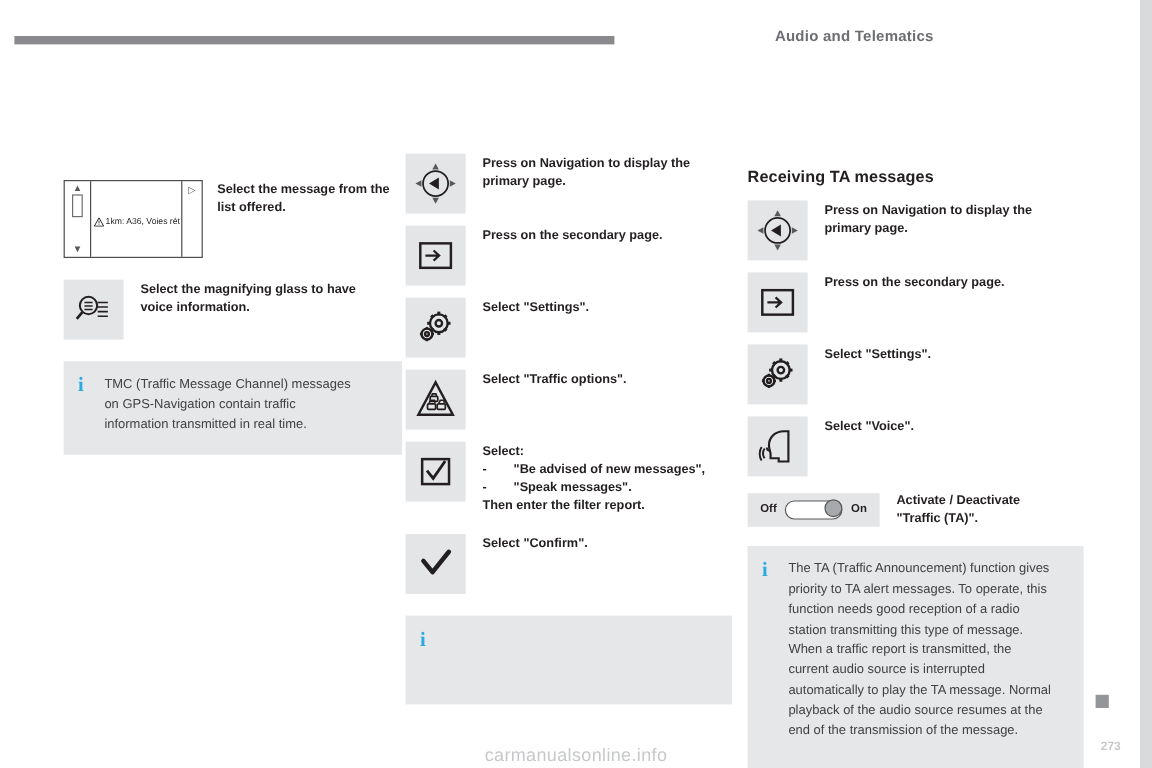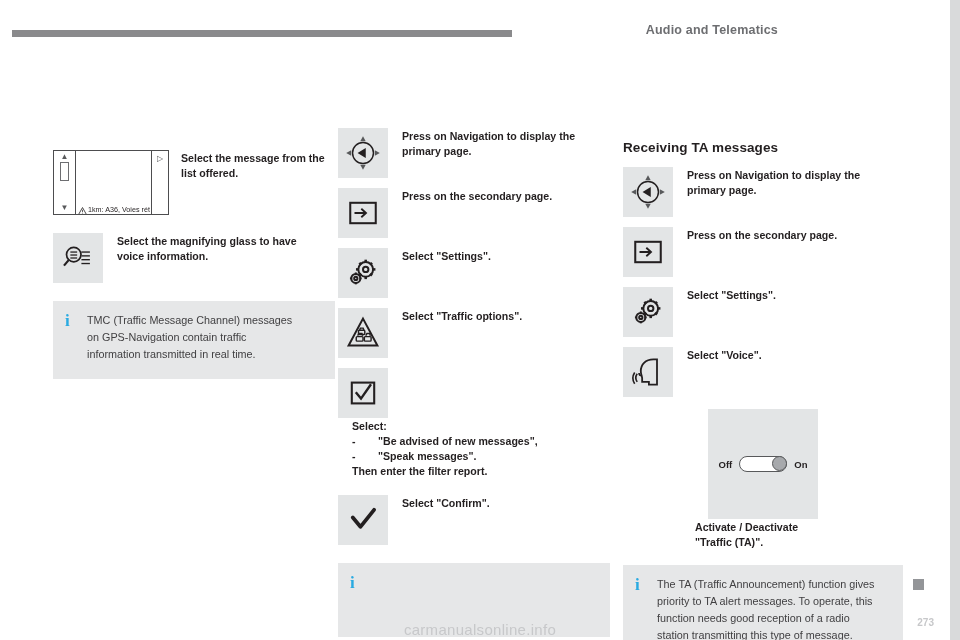--- a/index.html
+++ b/index.html
@@ -109,21 +109,21 @@
     box-sizing:border-box;
   }
   .nav-tri{font-size:8px;color:#58595b;line-height:1;}
   .nav-bar{
     width:7px;height:17px;
     border:1px solid #6d6e71;
     margin:1px 0 auto 0;
   }
   .nav-body{
     flex:1;
-    display:flex;align-items:flex-end;
+    display:flex;align-items:center;
     padding:3px 2px 0 2px;
     font-size:7.2px;
     color:#231f20;
     white-space:nowrap;
     overflow:hidden;
   }
   .nav-right{
     width:17px;
     border-left:1px solid #4d4d4f;
     display:flex;align-items:flex-start;justify-content:center;
@@ -307,21 +307,21 @@
             <rect x="15" y="17" width="7" height="4.6" rx="1"></rect>
             <path d="M14 23 L15.4 20.6 L18.8 20.6 L19.6 23"></path>
             <path d="M23 23 L24.4 20.6 L27.4 20.6 L28.2 23"></path>
             <path d="M16.2 16.6 L17.2 14.6 L20.2 14.6 L21 16.6"></path>
           </g>
         </svg>
       </div>
       <div class="rowtext" style="width:185px;">Select "Traffic options".</div>
     </div>
 
-    <div class="row" style="margin-bottom:16px;flex-direction:column;">
+    <div class="row" style="margin-bottom:16px;">
       <div class="thumb">
         <svg viewBox="0 0 40 40" width="32" height="32">
           <rect x="6" y="7" width="28" height="26" fill="none" stroke="#231f20" stroke-width="2.6"></rect>
           <path d="M11 19 L17.5 27 L30 9" fill="none" stroke="#231f20" stroke-width="3"></path>
         </svg>
       </div>
       <div class="rowtext" style="width:195px;">
         <div class="sub">Select:</div>
         <div class="sub"><span class="dash">-</span><span>"Be advised of new messages",</span></div>
         <div class="sub"><span class="dash">-</span><span>"Speak messages".</span></div>
@@ -405,21 +405,21 @@
           <path d="M13.5 24 C11 24 10 22.5 10 21" fill="none" stroke="#231f20" stroke-width="1.8"></path>
           <g fill="none" stroke="#231f20" stroke-width="1.8">
             <path d="M8 22 C6.2 24.6 6.2 28.4 8 31"></path>
             <path d="M5.2 20.5 C2.8 24.2 2.8 29.4 5.2 33"></path>
           </g>
         </svg>
       </div>
       <div class="rowtext" style="width:190px;">Select "Voice".</div>
     </div>
 
-    <div class="row" style="margin-bottom:15px;align-items:center;flex-direction:column;">
+    <div class="row" style="margin-bottom:15px;align-items:center;">
       <div class="thumb wide" style="justify-content:center;">
         <div class="toggle-wrap">
           <span>Off</span>
           <span class="toggle-track">
             <span class="toggle-knob"></span>
           </span>
           <span>On</span>
         </div>
       </div>
       <div class="rowtext" style="width:150px;">

